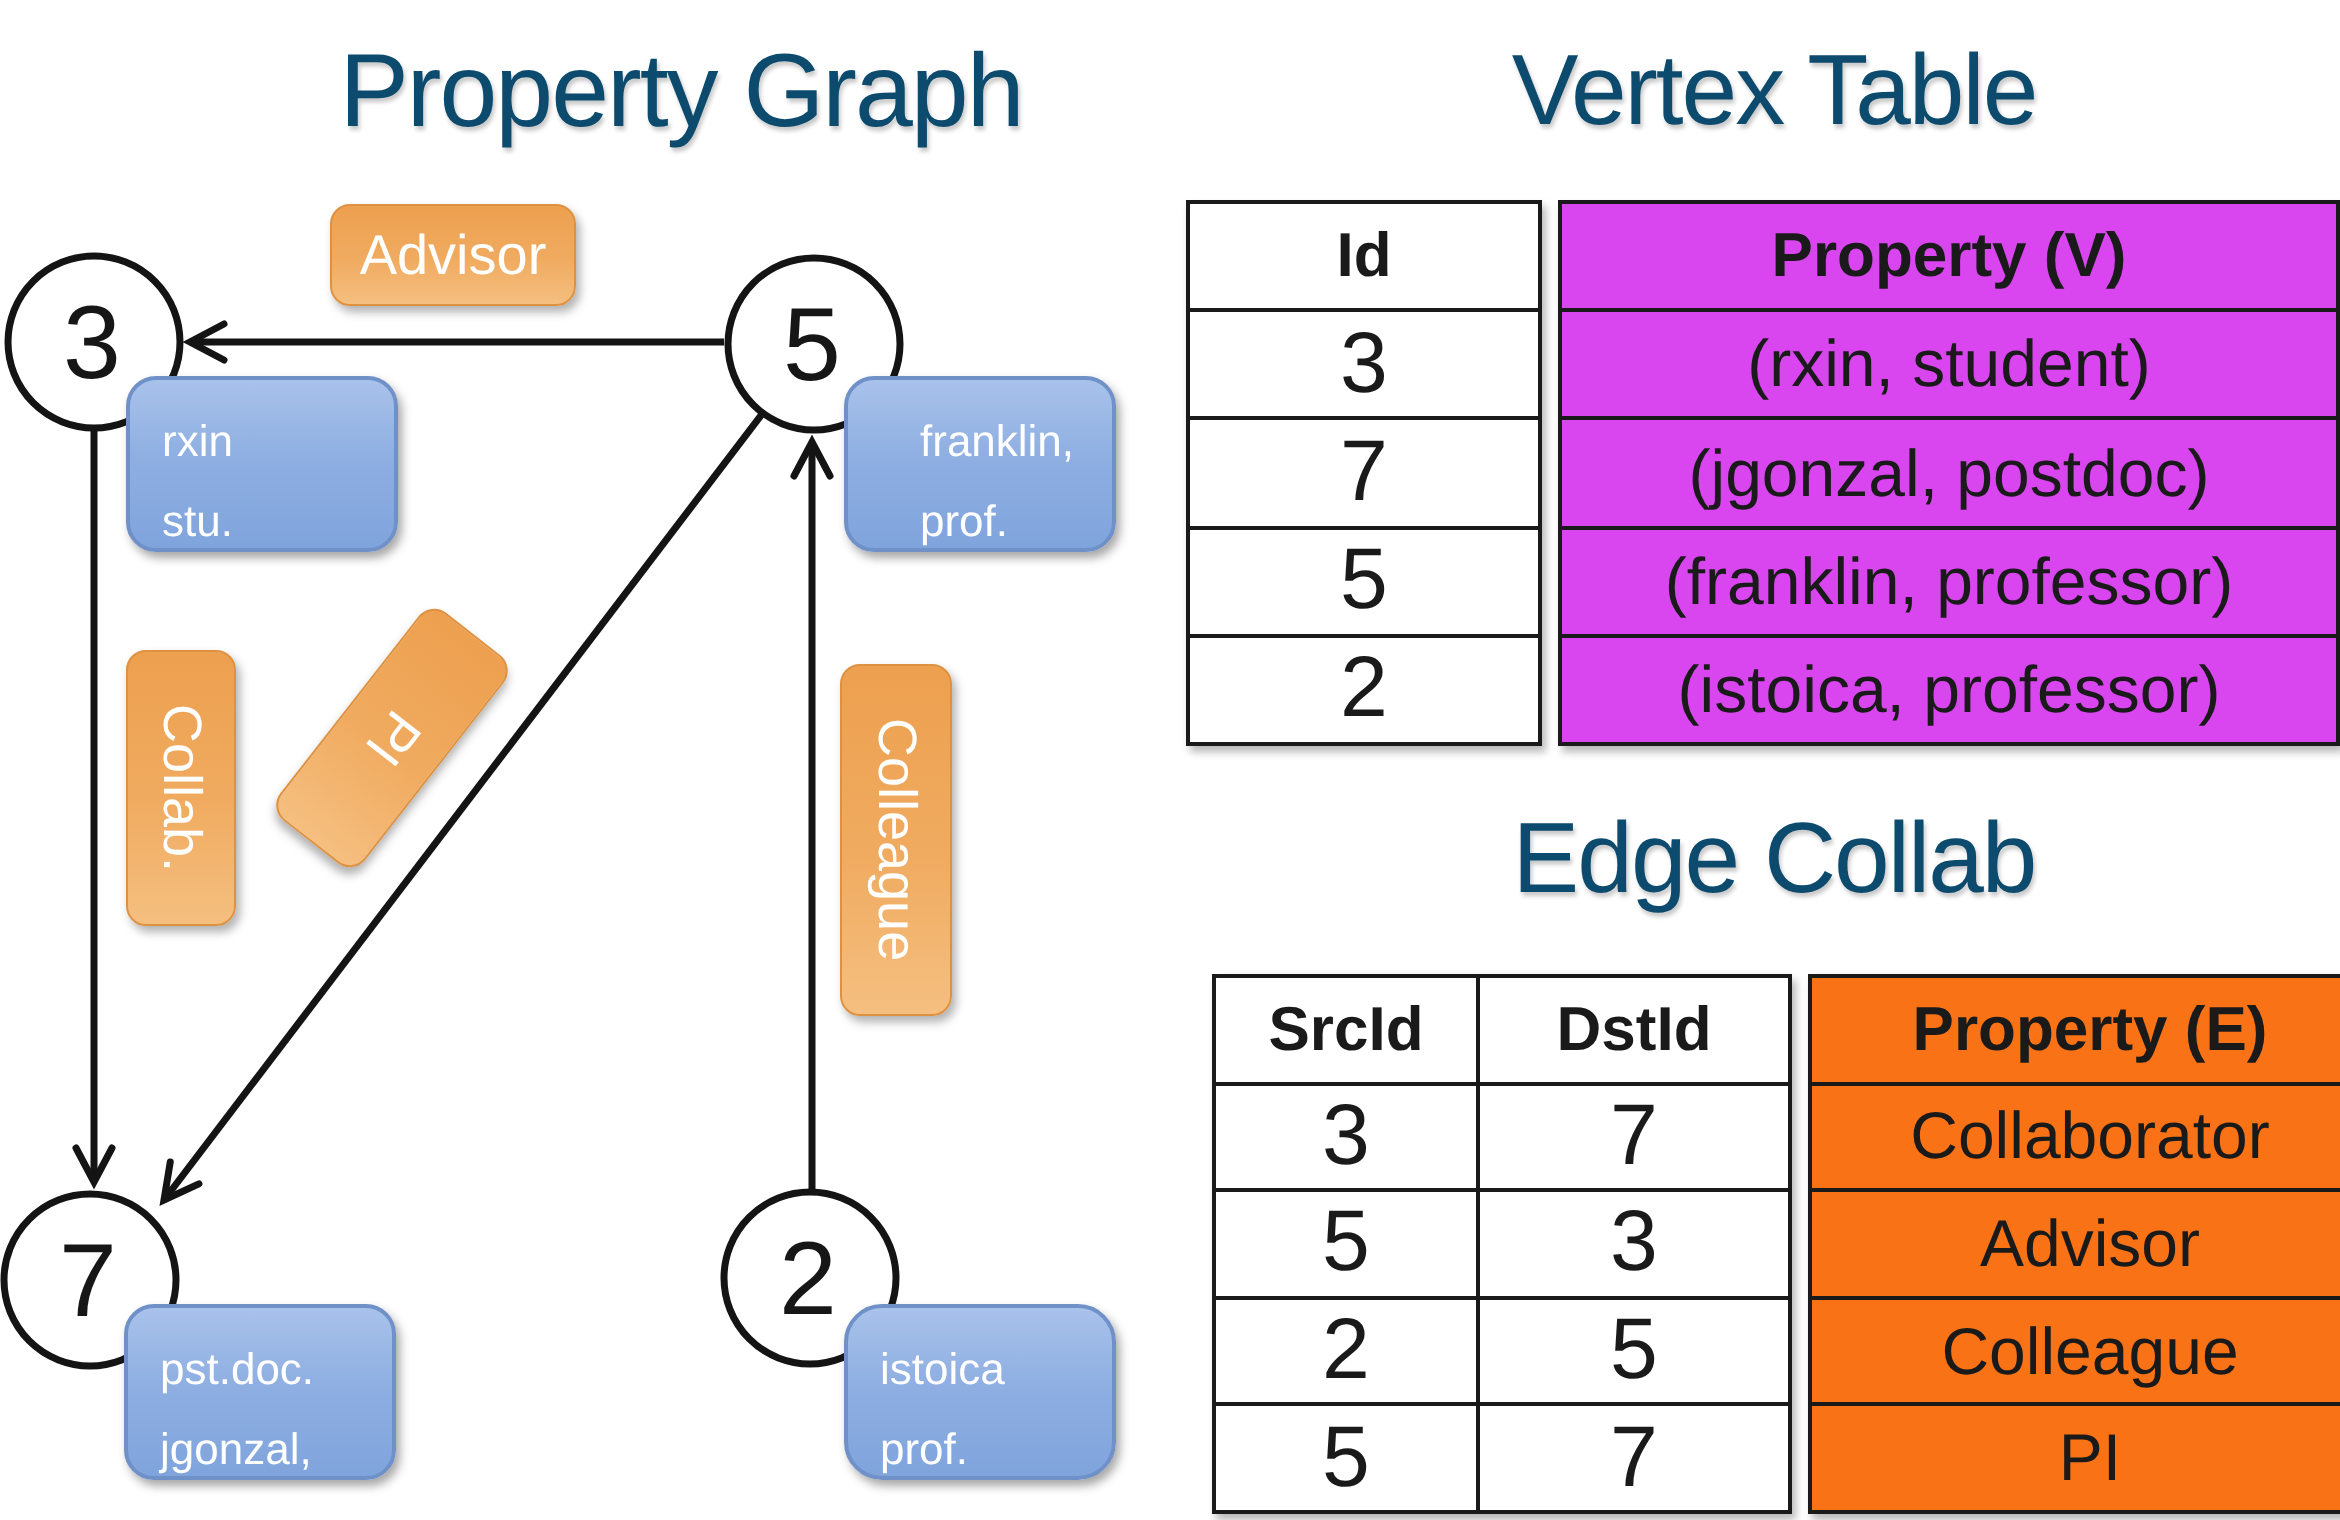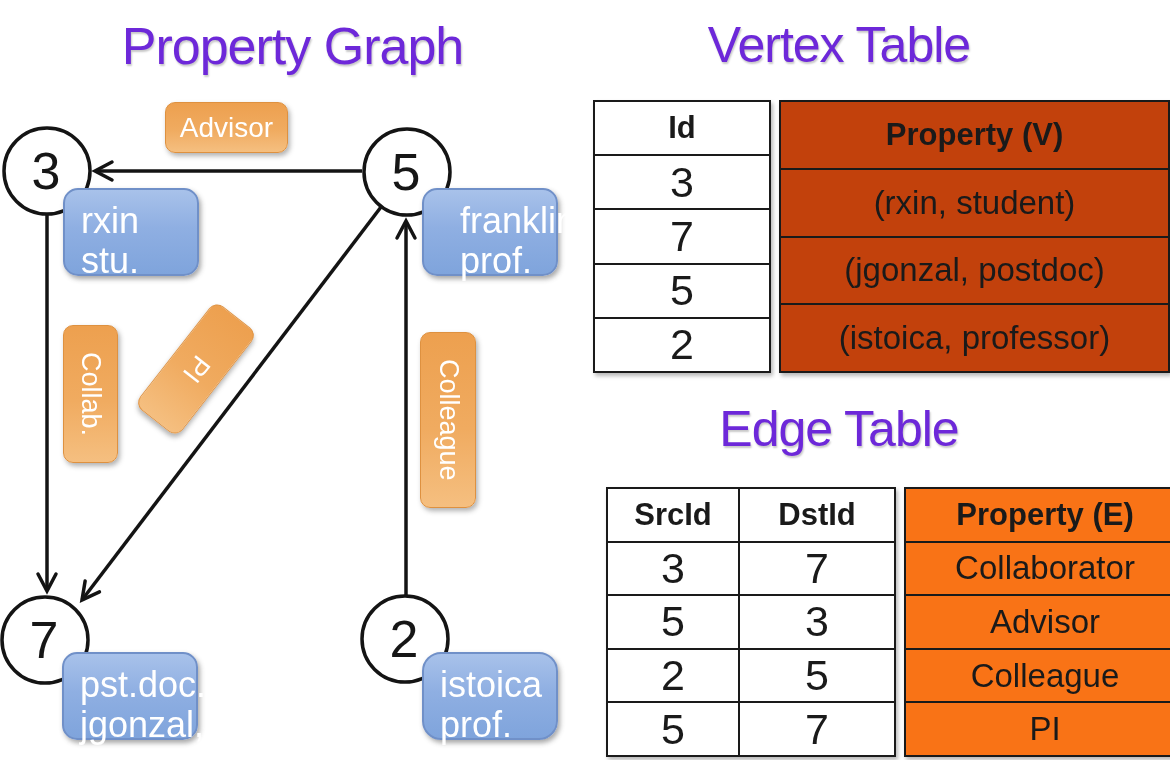--- a/index.html
+++ b/index.html
@@ -3,38 +3,39 @@
 <meta charset="utf-8">
 <style>
   html,body{margin:0;padding:0;background:#ffffff;}
   .canvas{
     position:relative;width:1170px;height:760px;overflow:hidden;
     background:#ffffff;font-family:"Liberation Sans",sans-serif;color:#1a1a1a;
   }
   
   .title{
     position:absolute;text-align:center;font-size:50px;font-weight:400;
-    letter-spacing:-1px;color:#6d28d9;white-space:nowrap;
+    letter-spacing:-1px;color:#0c4a6e;white-space:nowrap;
     text-shadow:1px 2px 2px rgba(0,0,0,.22);
+    margin-left:48px;
   }
   .title.pg{left:0;width:585px;top:16px;font-size:52px;}
   .title.vt{left:588px;width:502px;top:16px;}
   .title.et{left:588px;width:502px;top:400px;}
   
   .graph-svg{position:absolute;left:0;top:0;z-index:1;}
   .edge{stroke:#141414;stroke-width:3.5;fill:none;}
   .vcirc{fill:#ffffff;stroke:#141414;stroke-width:3.5;}
   .vnum{font-family:"Liberation Sans",sans-serif;font-size:52px;font-weight:400;fill:#161616;text-anchor:middle;}
   
   .bbox{
     position:absolute;z-index:2;width:136px;height:88px;box-sizing:border-box;
     background:linear-gradient(180deg,#a8c2ea 0%,#8fafe2 45%,#7fa4dc 100%);
     border:2px solid #7090c8;border-radius:15px;
     box-shadow:2px 3px 5px rgba(60,60,60,.45);
-    color:#ffffff;font-size:36px;line-height:40px;
+    color:#ffffff;font-size:22px;line-height:40px;
     padding:11px 0 0 16px;
   }
   .bbox span{display:block;}
   .obox{
     position:absolute;z-index:2;box-sizing:border-box;
     background:linear-gradient(180deg,#eda04f 0%,#f0ab60 55%,#f5bf80 100%);
     border:1.5px solid #de9140;border-radius:10px;
     box-shadow:2px 3px 5px rgba(60,60,60,.4);
     color:#ffffff;display:flex;align-items:center;justify-content:center;
     font-size:28px;
@@ -49,21 +50,21 @@
   .bbox.jgonzal{left:62px;top:652px;}
   .bbox.istoica{left:422px;top:652px;border-radius:19px;}
   
   .tbl-group{position:absolute;display:flex;z-index:2;border-radius:30px;}
   .sub{
     box-sizing:border-box;border:2.5px solid #1a1a1a;background:#ffffff;
     display:flex;flex-direction:column;box-shadow:2px 3px 4px rgba(0,0,0,.28);
   }
   .vx-group{left:593px;top:100px;width:577px;height:273px;gap:8px;}
   .vx-id{width:178px;}
-  .vx-prop{flex:1;background:#c2410c;}
+  .vx-prop{flex:1;background:#d946ef;}
   .ed-group{left:590px;top:487px;width:580px;height:270px;gap:8px;margin-left:16px;}
   .ed-ids{width:290px;}
   .ed-prop{flex:1;background:#f97316;}
   .trow{
     flex:1;display:flex;align-items:center;justify-content:center;
     border-top:2.5px solid #1a1a1a;font-size:33px;
   }
   .trow:first-child{border-top:none;}
   .trow.hdr{font-weight:700;font-size:31px;}
   .trow.num{font-size:43px;}
@@ -72,21 +73,21 @@
   .split .cell + .cell{border-left:2.5px solid #1a1a1a;}
   .split .cell.c1{flex:0 0 130px;}
 </style>
 </head>
 <body>
 
 <div class="canvas">
 
   <div class="title pg">Property Graph</div>
   <div class="title vt">Vertex Table</div>
-  <div class="title et">Edge Table</div>
+  <div class="title et">Edge Collab</div>
 
   <svg class="graph-svg" width="585" height="760" viewBox="0 0 585 760">
     <defs>
       <marker id="arrow" markerUnits="userSpaceOnUse" markerWidth="28" markerHeight="28" refX="21" refY="13" orient="auto">
         <path d="M4,4 L21,13 L4,22" fill="none" stroke="#141414" stroke-width="3.5" stroke-linecap="round"></path>
       </marker>
     </defs>
     <line class="edge" x1="362" y1="171" x2="95" y2="171" marker-end="url(#arrow)"></line>
     <line class="edge" x1="47" y1="214" x2="47" y2="591" marker-end="url(#arrow)"></line>
     <line class="edge" x1="381" y1="207" x2="82" y2="600" marker-end="url(#arrow)"></line>
@@ -138,20 +139,21 @@
       <div class="trow hdr">Id</div>
       <div class="trow num">3</div>
       <div class="trow num">7</div>
       <div class="trow num">5</div>
       <div class="trow num">2</div>
     </div>
     <div class="sub vx-prop">
       <div class="trow hdr">Property (V)</div>
       <div class="trow">(rxin, student)</div>
       <div class="trow">(jgonzal, postdoc)</div>
+      <div class="trow">(franklin, professor)</div>
       <div class="trow">(istoica, professor)</div>
     </div>
   </div>
 
   <div class="tbl-group ed-group">
     <div class="sub ed-ids">
       <div class="trow hdr split">
         <div class="cell c1">SrcId</div>
         <div class="cell">DstId</div>
       </div>

